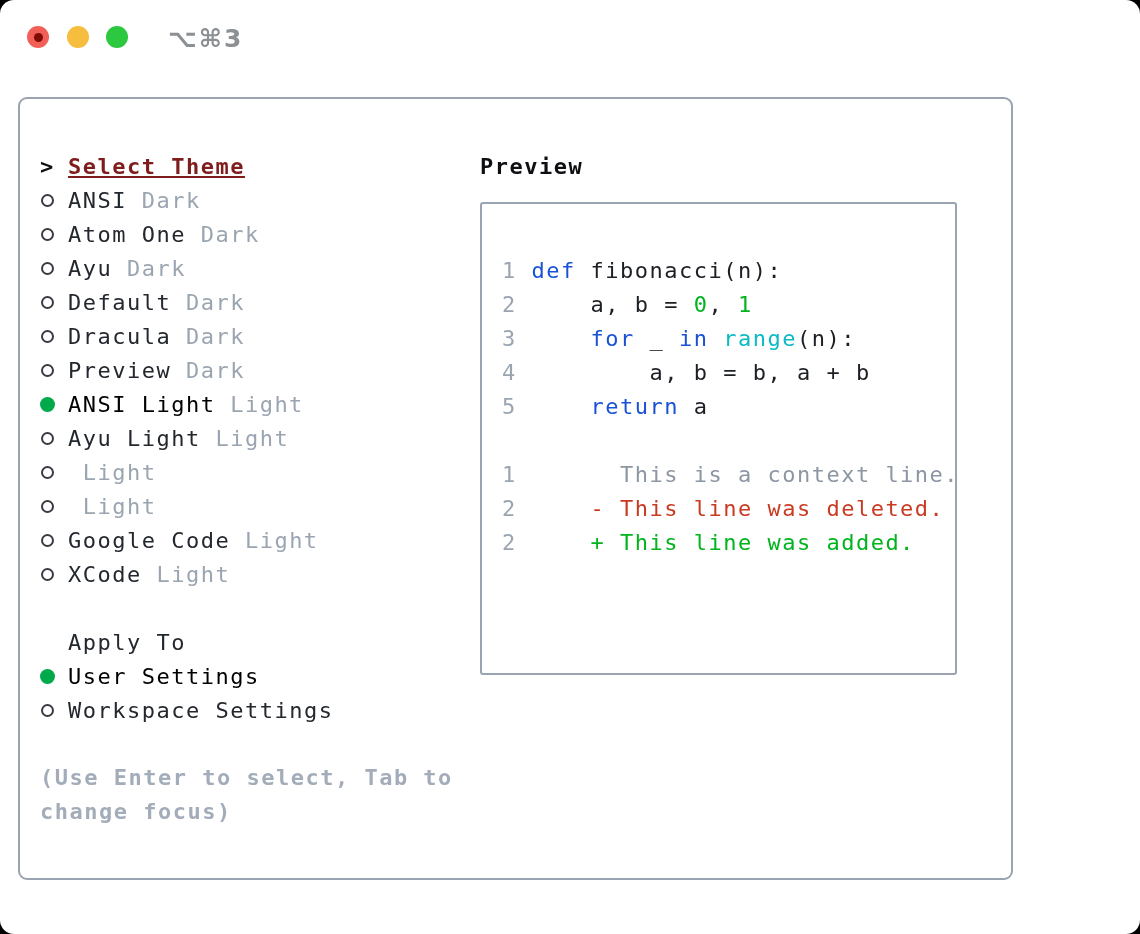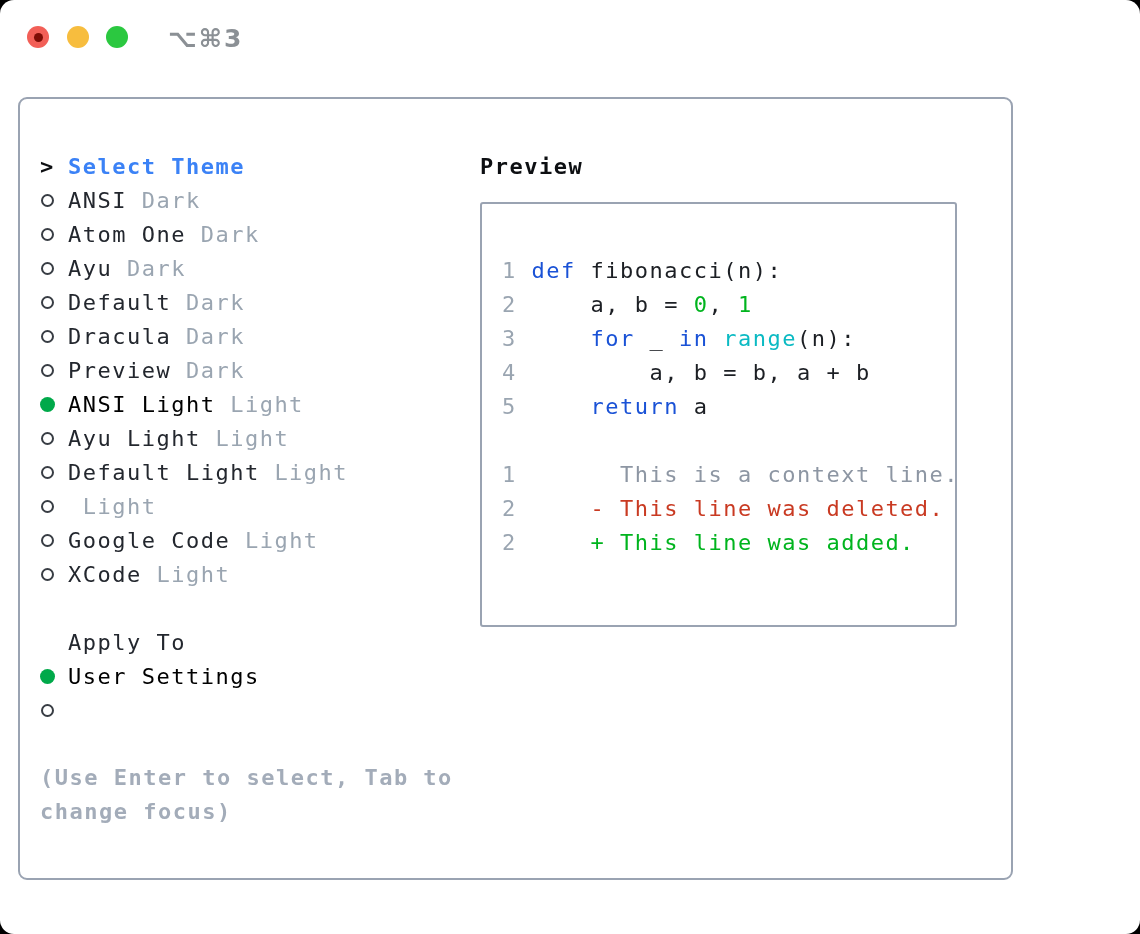--- a/index.html
+++ b/index.html
@@ -26,32 +26,32 @@
   .panel{
     position:absolute;left:18px;top:97px;width:995px;height:783px;
     border:2px solid #9aa3b2;border-radius:9px;box-sizing:border-box;background:#fff;
   }
   .left-col{position:absolute;left:20px;top:50px;width:445px;}
   .row{display:flex;align-items:center;height:34px;font-size:22px;letter-spacing:1.5px;color:#23272e;}
   .marker{width:20px;margin-right:8px;display:flex;align-items:center;justify-content:flex-start;flex:none;}
   .cursor{font-weight:bold;color:#0d0f12;font-size:22px;}
   .ring{width:13px;height:13px;border:2px solid #383d44;border-radius:50%;box-sizing:border-box;margin-left:1px;}
   .dot{width:15px;height:15px;border-radius:50%;background:#00a94a;margin-left:0px;}
-  .hdr{font-weight:bold;color:#3b82f6;}
+  .hdr{font-weight:bold;color:#7f1d1d;text-decoration:underline;}
   .variant{color:#9aa5b1;margin-left:14.7px;}
   .sel-name{color:#000000;}
   .spacer{height:34px;}
   .hint{
     width:430px;color:#a3acb9;font-size:22px;letter-spacing:1.5px;line-height:34px;font-weight:bold;
   }
   
   .right-col{position:absolute;left:460px;top:50px;}
   .preview-header{height:34px;display:flex;align-items:center;font-size:22px;letter-spacing:1.5px;font-weight:bold;color:#0d0f12;}
   .preview-box{
-    margin-top:19px;width:477px;height:425px;border:2px solid #9aa3b2;border-radius:3px;
+    margin-top:19px;width:477px;height:473px;border:2px solid #9aa3b2;border-radius:3px;
     box-sizing:border-box;padding:50px 0 0 20px;overflow:hidden;background:#fff;
   }
   .code-line{height:34px;line-height:34px;font-size:22px;letter-spacing:1.5px;white-space:pre;}
   .lnum{color:#9aa5b1;}
   .tk-fg{color:#1c1f24;}
   .tk-kw{color:#1a52d6;}
   .tk-cyn{color:#0bbac3;}
   .tk-grn{color:#00b41e;}
   .tk-ctx{color:#8d96a3;margin-top:12px;}
   .tk-del{color:#c93a22;}
@@ -132,21 +132,20 @@
             <span class="marker">
               <span class="ring"></span>
             </span>
             <span>Ayu Light</span>
             <span class="variant">Light</span>
           </div>
           <div class="row">
             <span class="marker">
               <span class="ring"></span>
             </span>
-            <span>Default Light</span>
             <span class="variant">Light</span>
           </div>
           <div class="row">
             <span class="marker">
               <span class="ring"></span>
             </span>
             <span class="variant">Light</span>
           </div>
           <div class="row">
             <span class="marker">
@@ -174,20 +173,21 @@
           <div class="row">
             <span class="marker">
               <span class="dot"></span>
             </span>
             <span class="sel-name">User Settings</span>
           </div>
           <div class="row">
             <span class="marker">
               <span class="ring"></span>
             </span>
+            <span>Workspace Settings</span>
           </div>
         </div>
 
       <div class="spacer"></div>
 
       <div class="hint">(Use Enter to select, Tab to change focus)</div>
     </div>
 
     <div class="right-col">
       <div class="preview-header">Preview</div>

